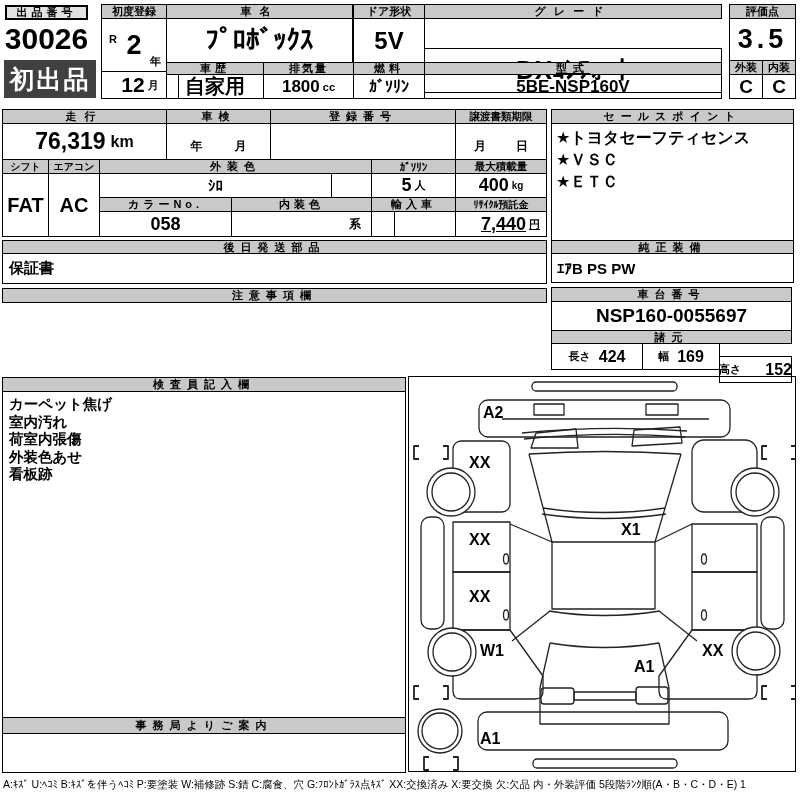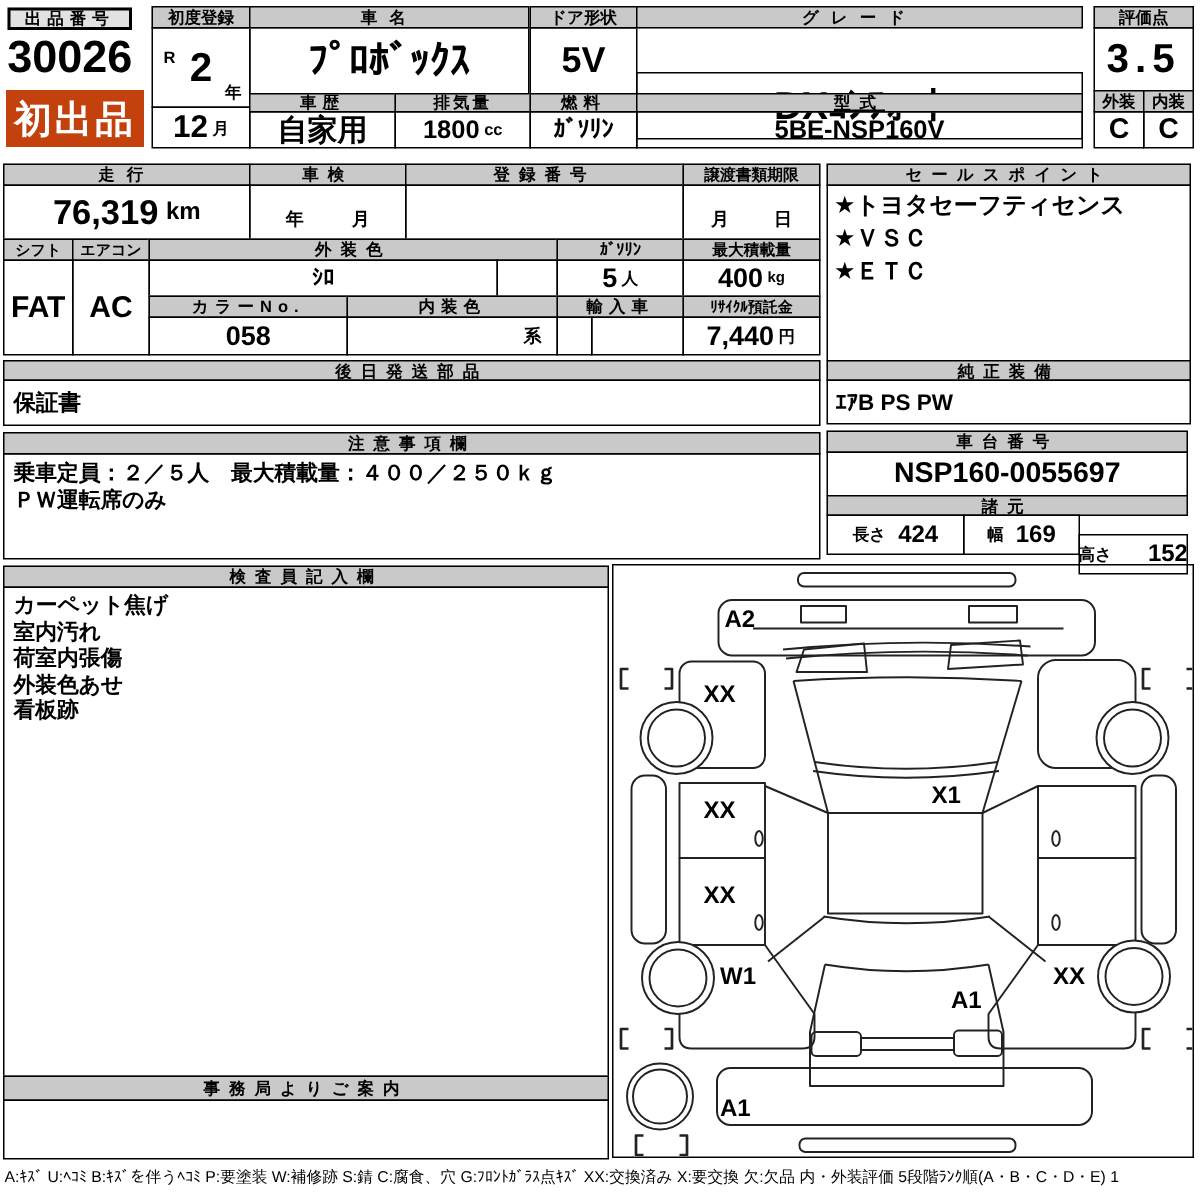--- a/index.html
+++ b/index.html
@@ -9,42 +9,42 @@
         align-items:center;justify-content:center;white-space:nowrap;overflow:hidden;}
   .nob{border:none;}
   .hdr{background:#c9c9c9;font-size:11px;font-weight:bold;}
   .sp2{letter-spacing:2px;} .sp4{letter-spacing:4px;} .sp6{letter-spacing:6px;} .sp8{letter-spacing:8px;}
   .val{font-weight:bold;}
   .left{justify-content:flex-start;}
   .top{align-items:flex-start;}
   .bottom{align-items:flex-end;}
   .right{justify-content:flex-end;}
   .unit{font-size:11px;font-weight:bold;margin-left:3px;}
-  .blackbox{background:#c2410c;color:#fff;}
+  .blackbox{background:#404040;color:#fff;}
   .thick{border-width:2px;}
   .lines{display:block;padding:4px 6px;font-size:14px;font-weight:bold;line-height:17.5px;}
   .lines div{white-space:nowrap;}
   svg text{font-family:"Liberation Sans","DejaVu Sans",sans-serif;font-weight:bold;}
 </style>
 </head>
 <body>
 
 <div id="sheet">
 
   <div class="cell hdr thick sp4" style="left:5px;top:5px;width:83px;height:15px;background:#e2e2e2;">出品番号</div>
   <div class="cell nob val" style="left:5px;top:19px;width:83px;height:40px;font-size:30px;">30026</div>
   <div class="cell nob blackbox val sp2" style="left:4px;top:60px;width:92px;height:38px;font-size:25px;">初出品</div>
 
   <div class="cell hdr" style="left:101px;top:4px;width:66px;height:15px;">初度登録</div>
   <div class="cell" style="left:101px;top:18px;width:66px;height:54px;">
     <span style="position:absolute;left:7px;top:14px;font-size:11px;font-weight:bold;">R</span>
     <span style="font-size:27px;font-weight:bold;">2</span>
     <span style="position:absolute;right:5px;bottom:2px;font-size:11px;font-weight:bold;">年</span>
   </div>
-  <div class="cell" style="left:101px;top:71px;width:66px;height:28px;">
+  <div class="cell" style="left:101px;top:71px;width:78px;height:28px;">
     <span style="font-size:21px;font-weight:bold;">12</span>
     <span class="unit">月</span>
   </div>
 
   <div class="cell val" style="left:166px;top:18px;width:187px;height:45px;font-size:27px;">ﾌﾟﾛﾎﾞｯｸｽ</div>
   <div class="cell hdr sp8" style="left:166px;top:4px;width:187px;height:15px;">車名</div>
   <div class="cell hdr sp4" style="left:166px;top:62px;width:98px;height:13px;">車歴</div>
   <div class="cell hdr sp2" style="left:263px;top:62px;width:91px;height:13px;">排気量</div>
   <div class="cell val" style="left:166px;top:74px;width:98px;height:25px;font-size:20px;">自家用</div>
   <div class="cell" style="left:263px;top:74px;width:91px;height:25px;">
@@ -109,33 +109,29 @@
   <div class="cell hdr sp4" style="left:99px;top:197px;width:133px;height:15px;">カラーNo.</div>
   <div class="cell hdr sp4" style="left:231px;top:197px;width:141px;height:15px;">内装色</div>
   <div class="cell hdr sp4" style="left:371px;top:197px;width:85px;height:15px;">輸入車</div>
   <div class="cell hdr" style="left:455px;top:197px;width:92px;height:15px;font-size:10px;">ﾘｻｲｸﾙ預託金</div>
   <div class="cell val" style="left:99px;top:211px;width:133px;height:26px;font-size:18px;">058</div>
   <div class="cell right" style="left:231px;top:211px;width:141px;height:26px;padding-right:10px;font-size:12px;font-weight:bold;">
     <span>系</span>
   </div>
   <div class="cell" style="left:371px;top:211px;width:24px;height:26px;"></div>
   <div class="cell" style="left:394px;top:211px;width:62px;height:26px;"></div>
-  <div class="cell right" style="left:455px;top:211px;width:92px;height:26px;padding-right:16px;">
+  <div class="cell right" style="left:455px;top:211px;width:92px;height:26px;padding-right:6px;text-decoration:underline;">
     <span class="val" style="font-size:18px;">7,440</span>
     <span class="unit">円</span>
   </div>
 
   <div class="cell hdr sp6" style="left:2px;top:240px;width:545px;height:14px;">後日発送部品</div>
   <div class="cell left" style="left:2px;top:253px;width:545px;height:31px;padding-left:6px;font-size:15px;font-weight:bold;">保証書</div>
 
   <div class="cell hdr sp6" style="left:2px;top:288px;width:545px;height:15px;">注意事項欄</div>
-  <div class="cell left top lines" style="left:2px;top:302px;width:545px;height:71px;font-size:14.5px;line-height:18px;">
-    <div>乗車定員：２／５人　最大積載量：４００／２５０ｋｇ</div>
-    <div>ＰＷ運転席のみ</div>
-  </div>
 
   <div class="cell hdr sp6" style="left:551px;top:109px;width:243px;height:15px;">セールスポイント</div>
   <div class="cell left top lines" style="left:551px;top:123px;width:243px;height:118px;font-size:16px;line-height:22px;padding:3px 4px;">
     <div>★トヨタセーフティセンス</div>
     <div>★ＶＳＣ</div>
     <div>★ＥＴＣ</div>
   </div>
   <div class="cell hdr sp6" style="left:551px;top:240px;width:243px;height:14px;">純正装備</div>
   <div class="cell left" style="left:551px;top:253px;width:243px;height:30px;padding-left:5px;font-size:15px;font-weight:bold;">ｴｱB PS PW</div>
 

